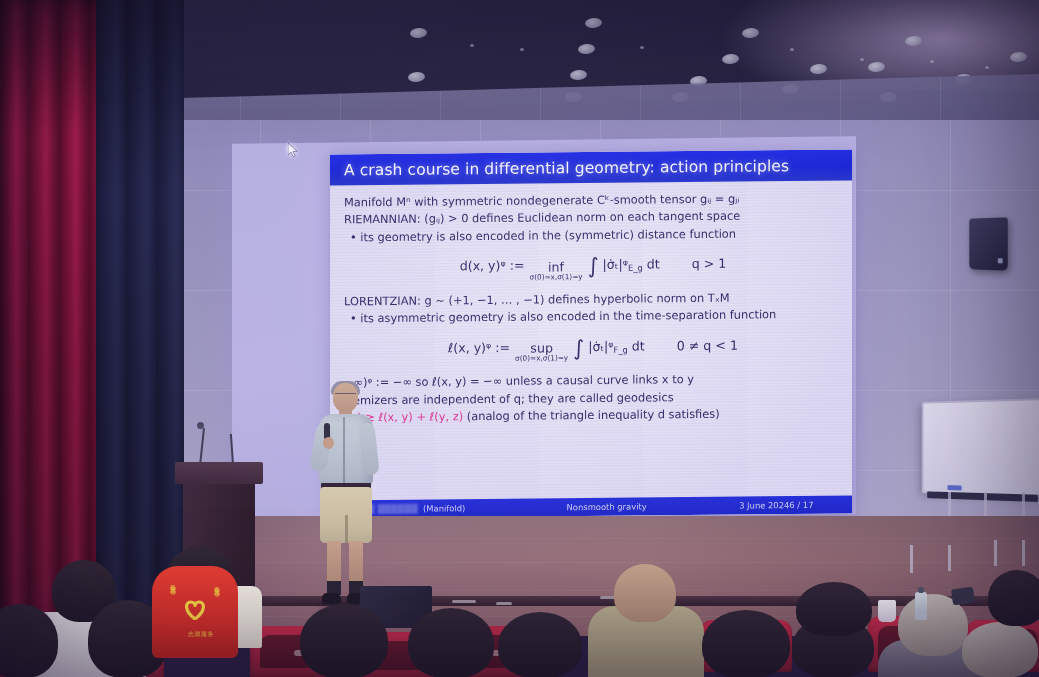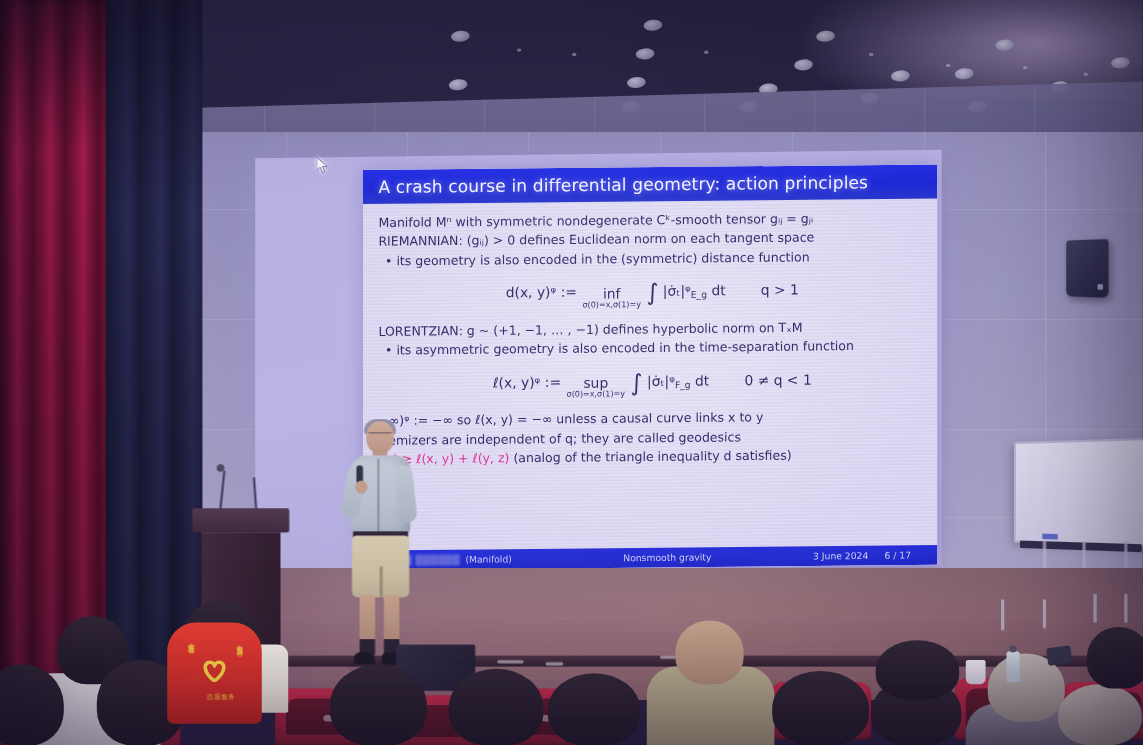--- a/index.html
+++ b/index.html
@@ -143,21 +143,21 @@
     position: absolute; left: 0; bottom: 0; width: 100%; height: 18px;
     background: linear-gradient(180deg, #1f2ad6 0%, #1a24c4 100%);
     display: flex; align-items: center;
     color: #c9cdf5; font-size: 8.4px;
     z-index: 3;
   }
   .ft-a { width: 38%; padding-left: 8px; display:flex; gap:5px; align-items:center;}
   .ft-name { color:#5a63d8; filter: blur(1.1px); letter-spacing:.3px; }
   .ft-b { width: 30%; text-align: center; }
   .ft-c { width: 20%; text-align: right; }
-  .ft-d { width: 12%; text-align: center; padding-right: 9px; }
+  .ft-d { width: 12%; text-align: left; padding-right: 9px; }
 
   
   .cursor {
     position: absolute; left: 283px; top: 143px; z-index: 6;
     width: 0; height: 0;
     border-left: 5px solid transparent;
     border-right: 5px solid transparent;
     border-bottom: 0;
     filter: drop-shadow(0 0 2px rgba(255,255,255,.9));
   }

